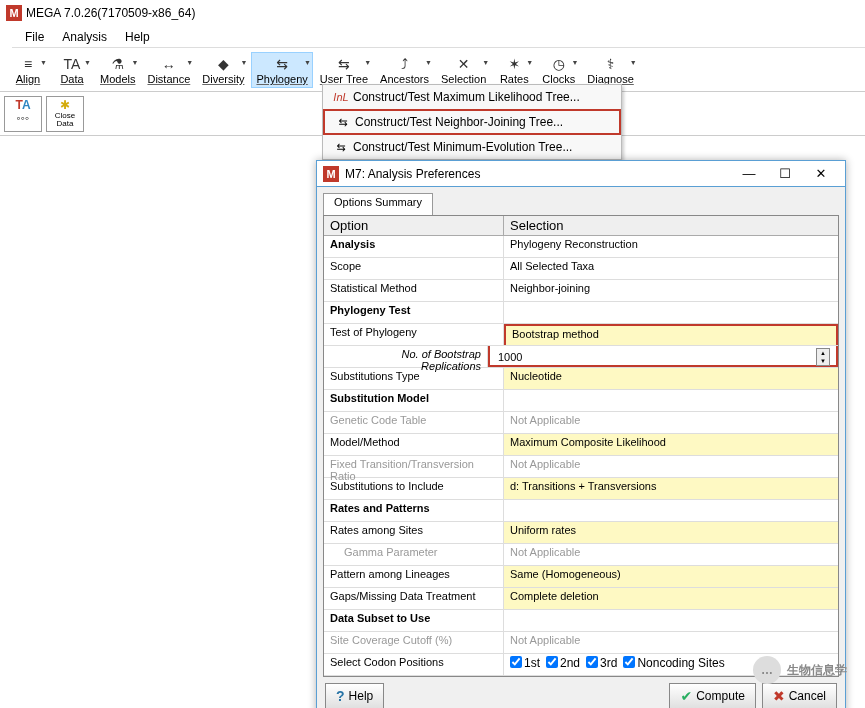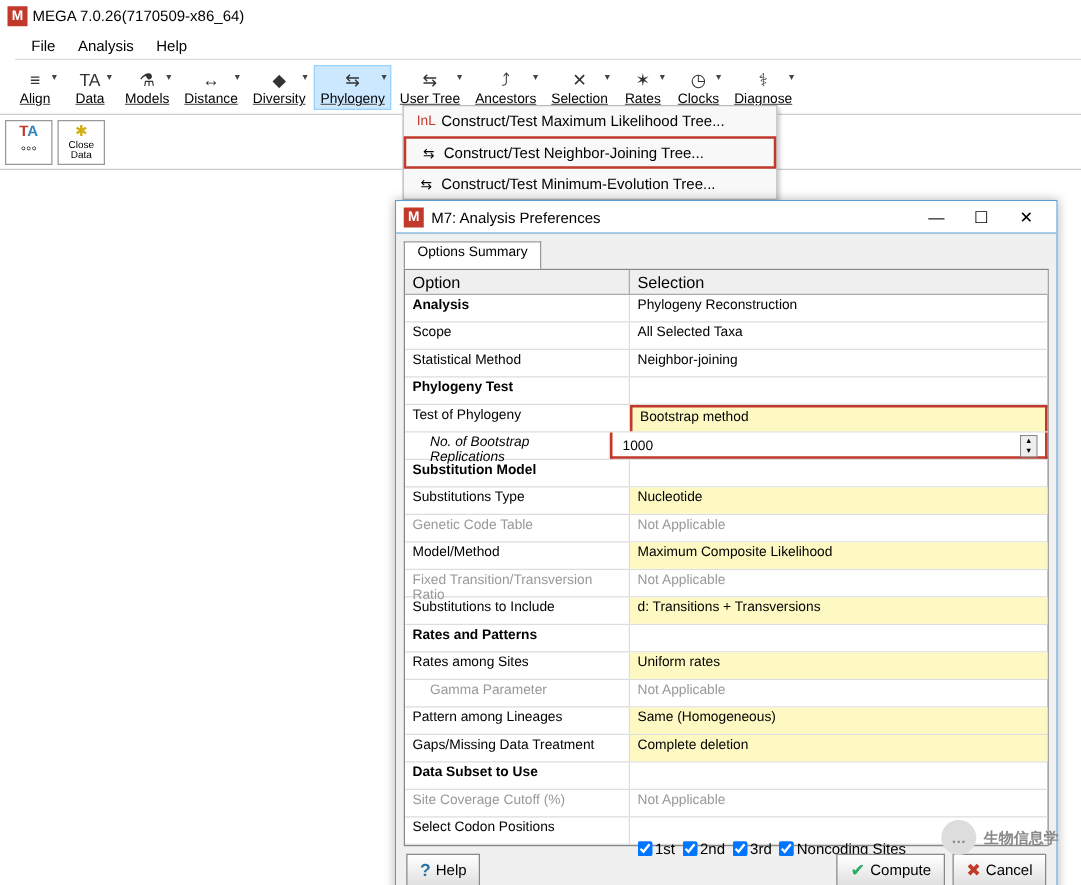--- a/index.html
+++ b/index.html
@@ -41,25 +41,25 @@
 .g-row .c1 { width:180px; border-right:1px solid #ddd; padding:2px 6px; font-size:11px; }
 .g-row .c2 { flex:1; padding:2px 6px; font-size:11px; }
 .g-row.section .c1 { font-weight:bold; }
 .hl-yellow { background:#fef9c3; }
 .red-box { border:2px solid #C0392B; }
 .spinner { display:flex; align-items:center; }
 .spinner input { width:320px; border:none; outline:none; font-size:11px; padding:1px 2px; }
 .spin-btns { width:14px; display:flex; flex-direction:column; border:1px solid #888; }
 .spin-btns div { height:8px; font-size:6px; text-align:center; line-height:8px; background:#eee; cursor:pointer; }
 .gray-txt { color:#999; }
-.italic { font-style:italic; }
+.italic { font-style:italic;text-align:right; }
 .btn-row { display:flex; padding:6px 2px 2px 2px; }
 .btn { height:26px; border:1px solid #888; background:linear-gradient(#fff,#e0e0e0); padding:0 10px; display:flex; align-items:center; font-size:12px; cursor:default; }
 .btn .bi { margin-right:4px; font-size:14px; }
-.cb { display:inline-flex; align-items:center; margin-right:6px;margin-top:16px; }
+.cb { display:inline-flex; margin-right:6px; }
 .cb input { margin-right:2px; width:12px; height:12px; }
 .watermark { position:absolute; right:18px; bottom:24px; color:#888; font-size:18px; font-weight:bold; display:flex; align-items:center; }
 .wm-icon { width:28px; height:28px; border-radius:50%; background:#ddd; margin-right:6px; display:flex; align-items:center; justify-content:center; color:#888; }
 </style>
 </head>
 <body>
 
 <div class="title-bar">
   <div class="app-icon">M</div>
   <span>MEGA 7.0.26(7170509-x86_64)</span>
@@ -140,21 +140,21 @@
     <div class="ic">◦◦◦</div>
   </div>
   <div class="secbtn">
     <div class="ic" style="color:#D4AC0D">✱</div>
     <div class="lbl">Close Data</div>
   </div>
 </div>
 
 <div class="dropdown" id="dropdown">
     <div class="drop-item">
-      <span class="di-icon" style="color:#C0392B">InL</span>
+      <span class="di-icon" style="font-style:italic;color:#C0392B">InL</span>
       <span>Construct/Test Maximum Likelihood Tree...</span>
     </div>
     <div class="drop-item highlight">
       <span class="di-icon" style="">⇆</span>
       <span>Construct/Test Neighbor-Joining Tree...</span>
     </div>
     <div class="drop-item">
       <span class="di-icon" style="">⇆</span>
       <span>Construct/Test Minimum-Evolution Tree...</span>
     </div>
@@ -205,27 +205,27 @@
             <div class="c2 red-box" style="border-top: none;">
               <div class="spinner">
                 <input value="1000" style="">
                 <div class="spin-btns">
                   <div>▲</div>
                   <div>▼</div>
                 </div>
               </div>
             </div>
           </div>
-          <div class="g-row section">
-            <div class="c1">Substitution Model</div>
-            <div class="c2"></div>
-          </div>
           <div class="g-row">
             <div class="c1">Substitutions Type</div>
             <div class="c2 hl-yellow">Nucleotide</div>
+          </div>
+          <div class="g-row section">
+            <div class="c1">Substitution Model</div>
+            <div class="c2"></div>
           </div>
           <div class="g-row">
             <div class="c1 gray-txt">Genetic Code Table</div>
             <div class="c2 gray-txt">Not Applicable</div>
           </div>
           <div class="g-row">
             <div class="c1">Model/Method</div>
             <div class="c2 hl-yellow">Maximum Composite Likelihood</div>
           </div>
           <div class="g-row">

